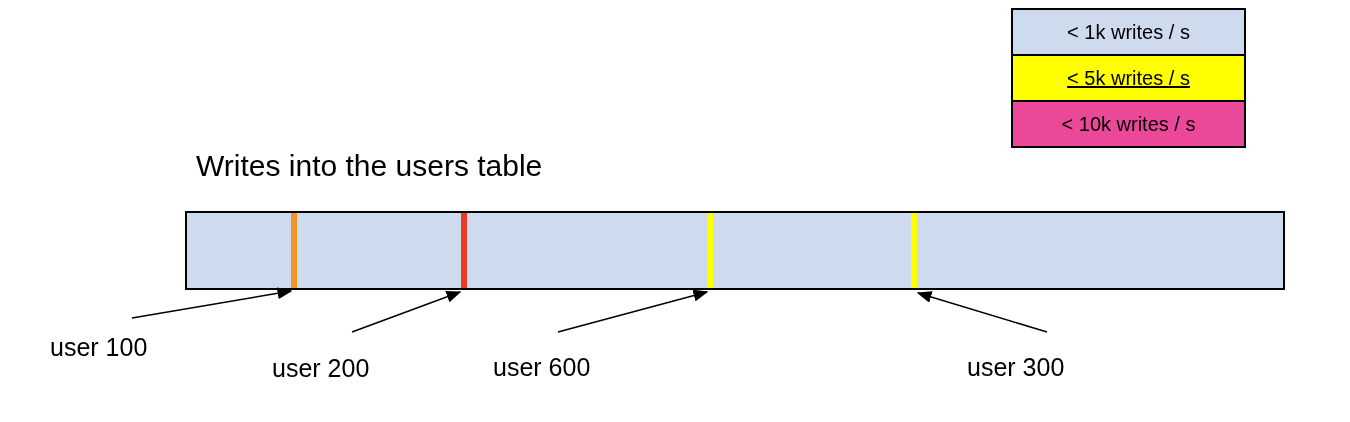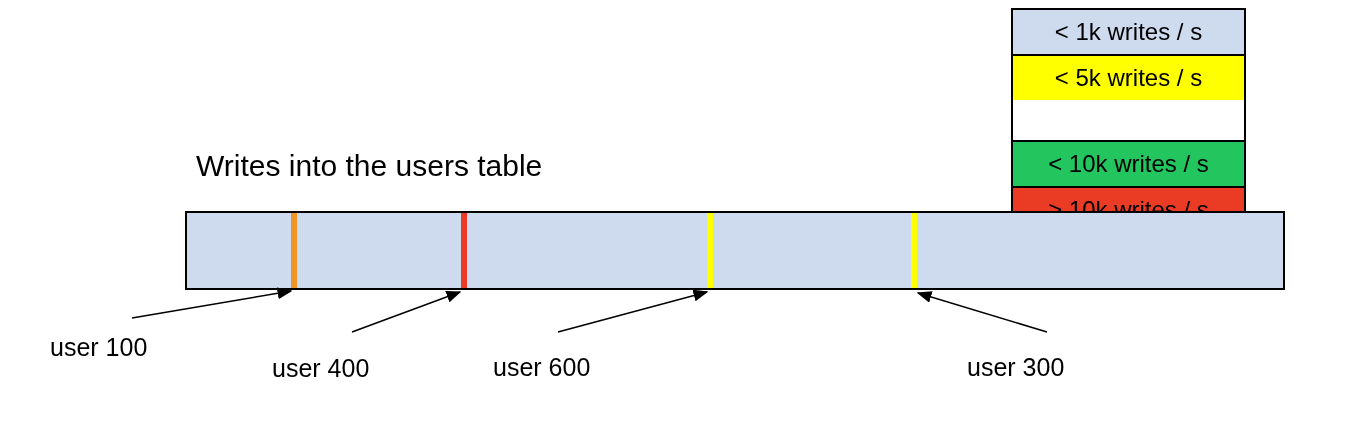--- a/index.html
+++ b/index.html
@@ -28,21 +28,21 @@
     width: 235px;
     border: 2px solid #000;
     box-sizing: border-box;
   }
   .legend-row {
     height: 44px;
     border-top: 2px solid #000;
     display: flex;
     align-items: center;
     justify-content: center;
-    font-size: 24px;
+    font-size: 20px;
     white-space: nowrap;
   }
   .legend-row:first-child { border-top: none; }
   .bar {
     position: absolute;
     left: 185px;
     top: 211px;
     width: 1100px;
     height: 79px;
     border: 2px solid #000;
@@ -71,23 +71,22 @@
 </style>
 </head>
 <body>
 
 <div class="canvas">
 
   <div class="title">Writes into the users table</div>
 
   <div class="legend" id="legend">
       <div class="legend-row" style="background: rgb(206, 218, 238);">&lt; 1k writes / s</div>
-      <div class="legend-row" style="background: rgb(255, 255, 0);">&lt; 5k writes / s</div>
-      <div class="legend-row" style="background: #22c55e; margin-top: 40px;">&lt; 10k writes / s</div>
-      <div class="legend-row" style="background: rgb(234, 59, 36);">&gt; 10k writes / s</div>
+      <div class="legend-row" style="background: rgb(255, 255, 0); text-decoration: underline;">&lt; 5k writes / s</div>
+      <div class="legend-row" style="background: #ec4899;">&lt; 10k writes / s</div>
     </div>
 
   <div class="bar" id="bar" style="background: rgb(206, 218, 238);">
       <div class="mark" style="left: 9.8%; background: rgb(239, 149, 38);"></div>
       <div class="mark" style="left: 25.3%; background: rgb(234, 59, 36);"></div>
       <div class="mark" style="left: 47.7%; background: rgb(255, 255, 0);"></div>
       <div class="mark" style="left: 66.3%; background: rgb(255, 255, 0);"></div>
     </div>
 
   <svg class="arrow-layer" id="arrow-layer" viewBox="0 0 1350 422" xmlns="http://www.w3.org/2000/svg">
@@ -97,18 +96,18 @@
       </marker>
     </defs>
   <line x1="132" y1="318" x2="291" y2="291" stroke="#000" stroke-width="1.5" marker-end="url(#arrowhead)"></line>
       <line x1="352" y1="332" x2="460" y2="292" stroke="#000" stroke-width="1.5" marker-end="url(#arrowhead)"></line>
       <line x1="558" y1="332" x2="707" y2="292" stroke="#000" stroke-width="1.5" marker-end="url(#arrowhead)"></line>
       <line x1="1047" y1="332" x2="918" y2="293" stroke="#000" stroke-width="1.5" marker-end="url(#arrowhead)"></line>
     </svg>
 
   <div id="callout-labels">
       <div class="callout-label" style="left: 50px; top: 333px;">user 100</div>
-      <div class="callout-label" style="left: 272px; top: 354px;">user 400</div>
+      <div class="callout-label" style="left: 272px; top: 354px;">user 200</div>
       <div class="callout-label" style="left: 493px; top: 353px;">user 600</div>
       <div class="callout-label" style="left: 967px; top: 353px;">user 300</div>
     </div>
 
 </div>
 
 </body></html>

